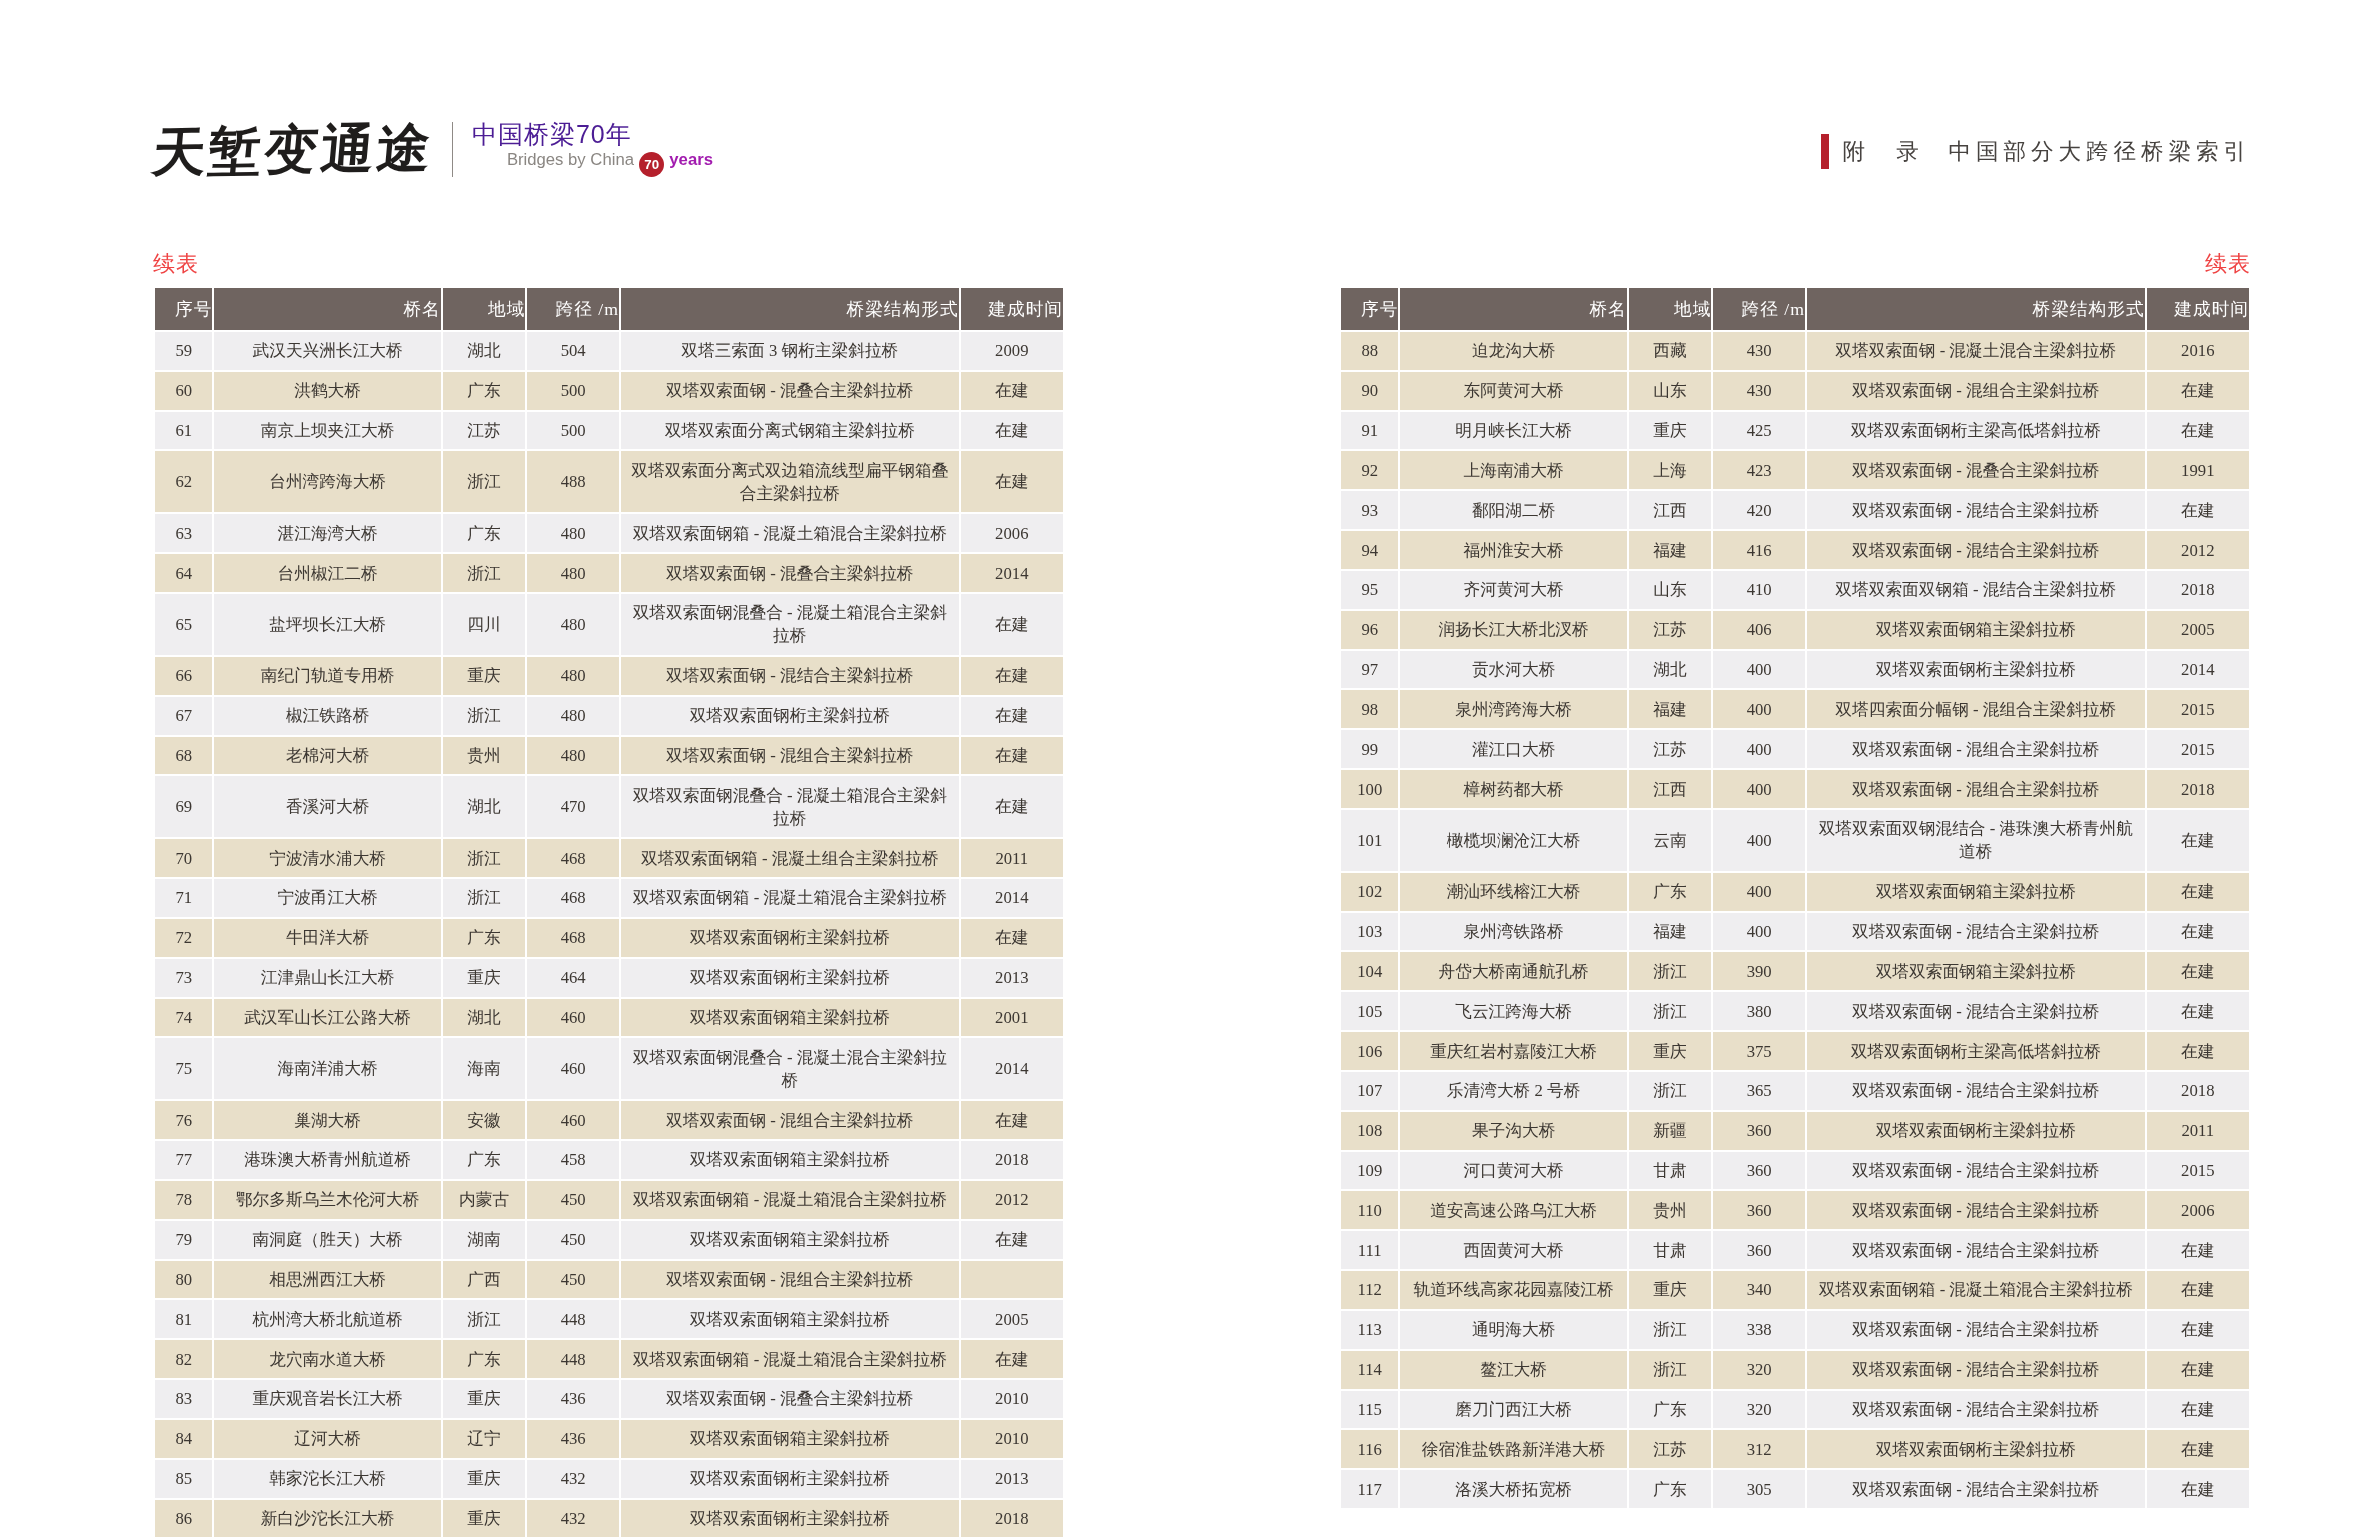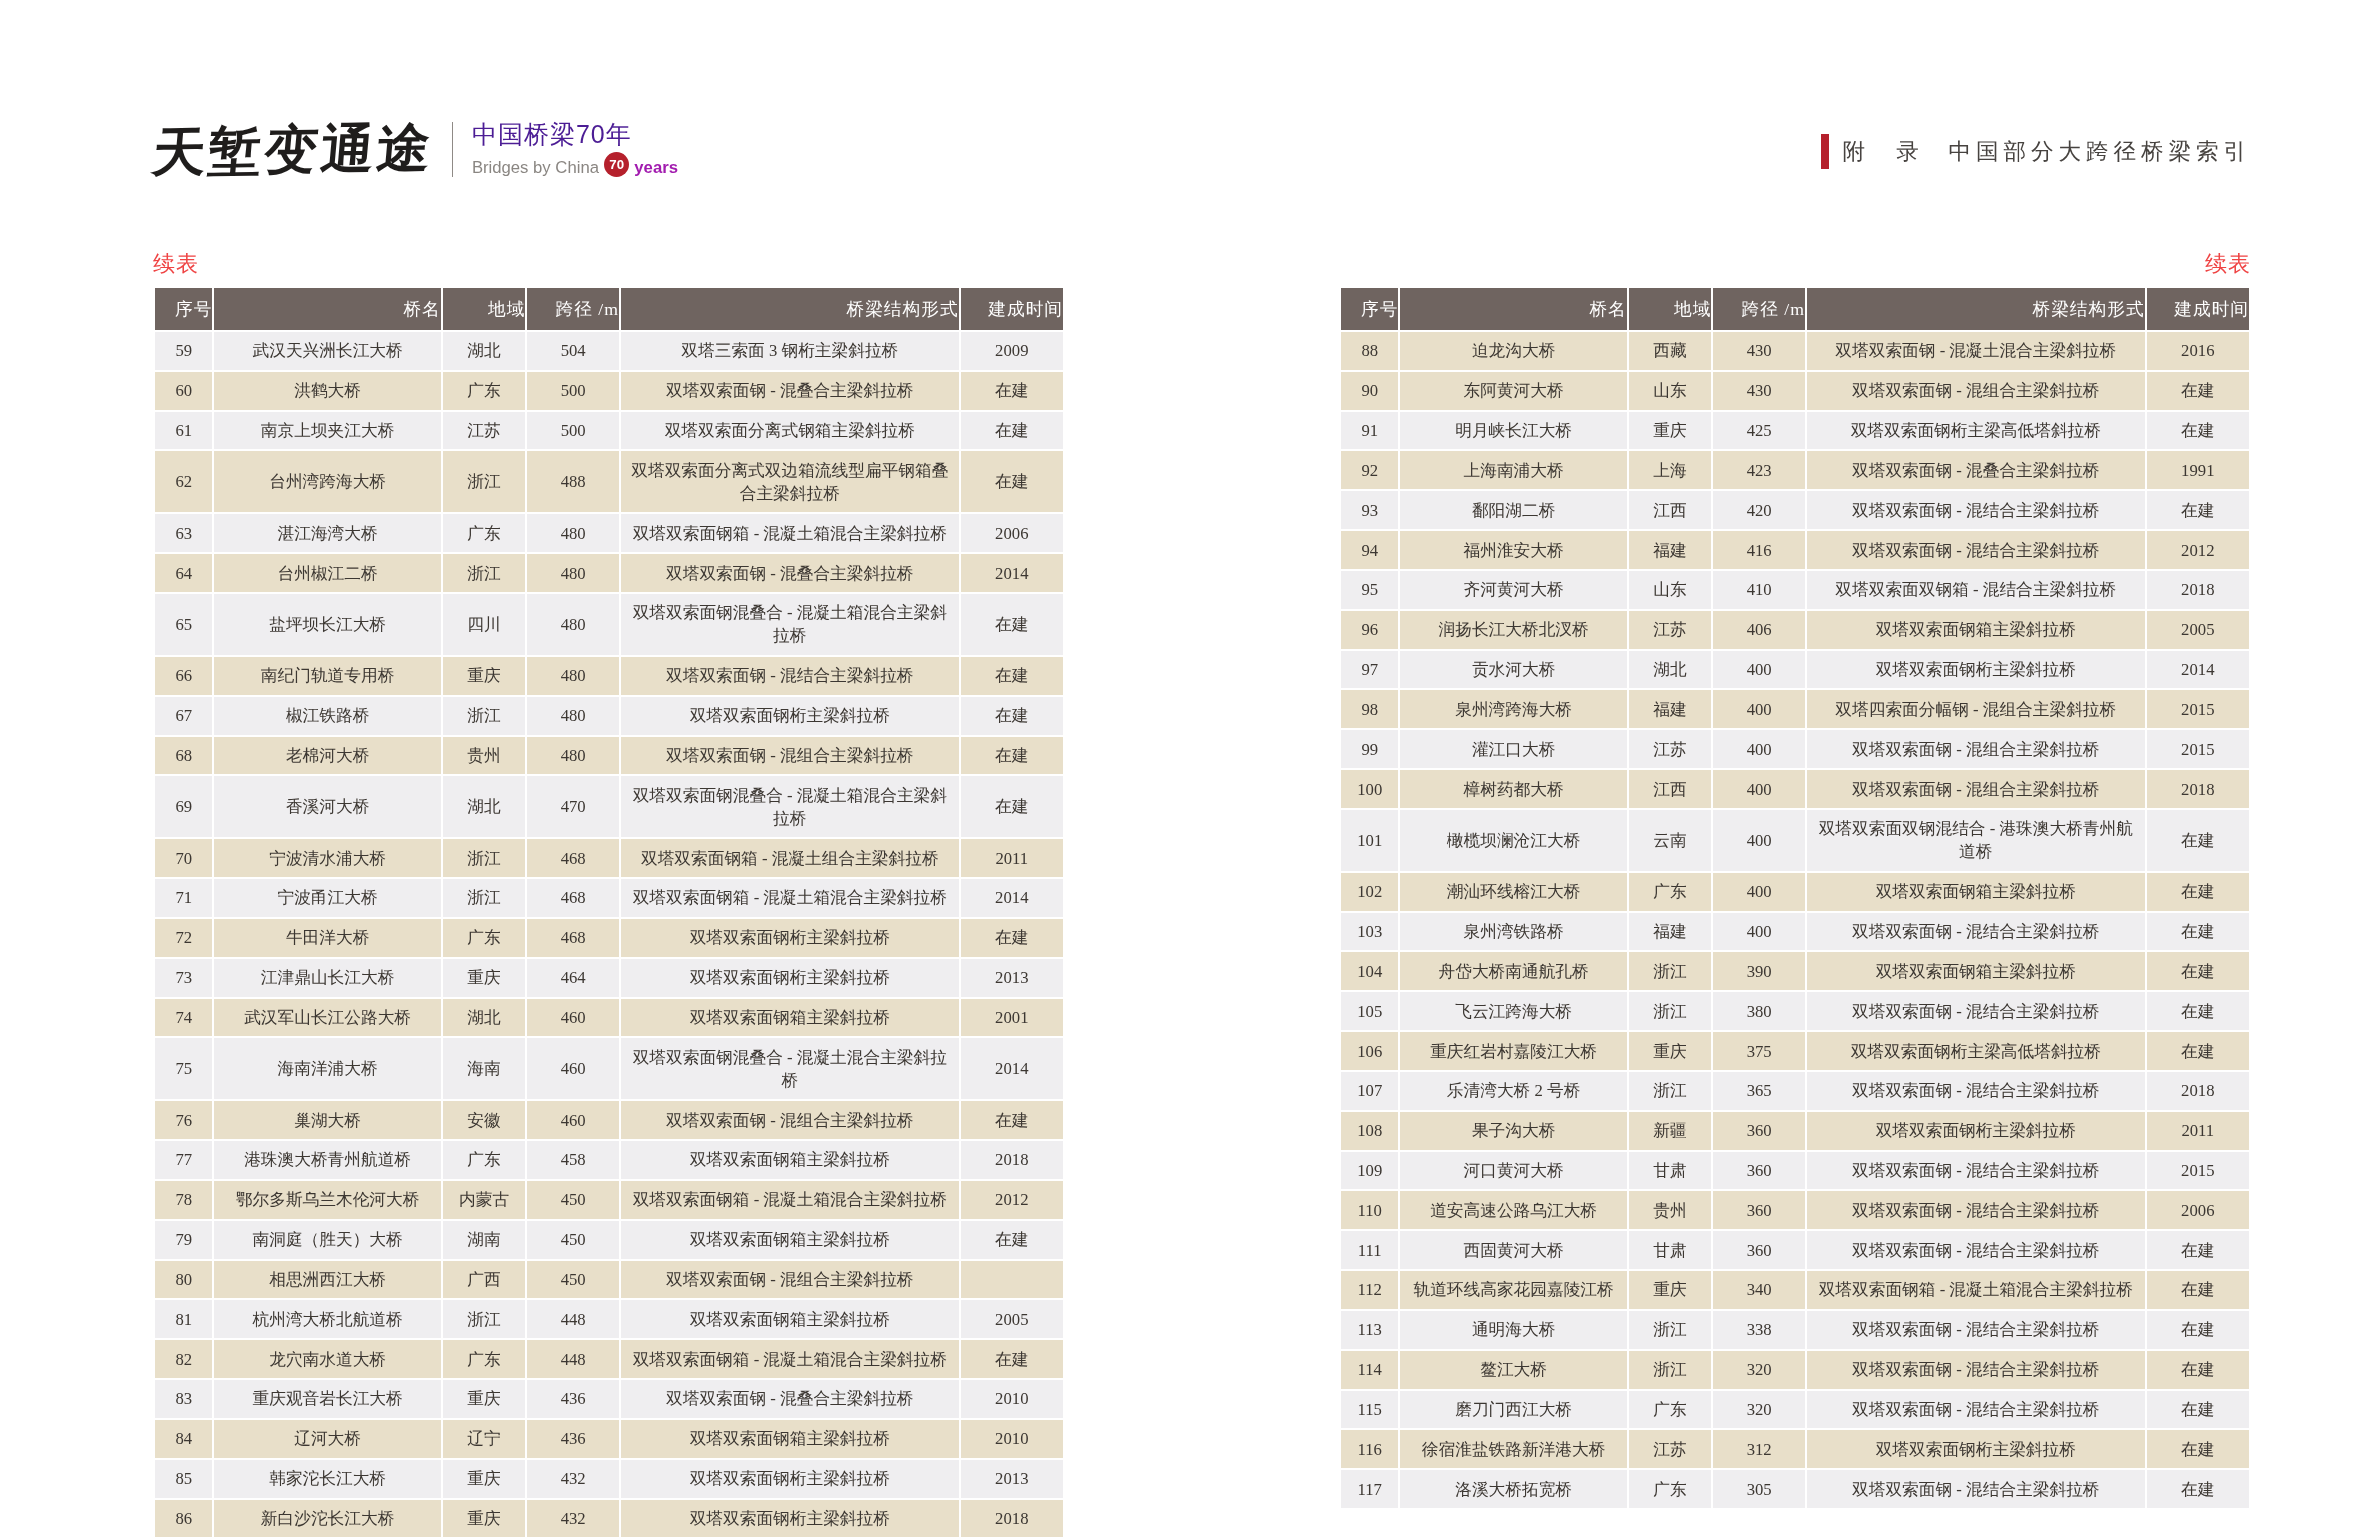--- a/index.html
+++ b/index.html
@@ -30,23 +30,23 @@
     transform:skewX(-6deg) rotate(-1deg);color:#1f1d1c;line-height:1;
     font-family:"DejaVu Serif","Liberation Serif",serif;
   }
   .logo-divider{width:1.5px;height:55px;background:#8f8a86;}
   .logo-text{display:flex;flex-direction:column;gap:3px;}
   .logo-cn{
     font-family:"Liberation Sans","DejaVu Sans",sans-serif;
     font-size:25px;color:#4c1d95;letter-spacing:1px;line-height:1.1;
   }
   .logo-en{
-    display:flex;align-items:flex-end;gap:4.9px;
+    display:flex;align-items:flex-start;gap:4.9px;
     font-family:"Liberation Sans","DejaVu Sans",sans-serif;
-    font-size:16.7px;color:#8a8682;line-height:1;
+    font-size:16.7px;color:#8a8682;line-height:1;margin-left:35px;
   }
   .logo-70{
     display:inline-flex;align-items:center;justify-content:center;
     width:25.6px;height:25.6px;border-radius:50%;
     background:var(--accent-red);color:#fff;font-weight:bold;font-size:13.3px;
   }
   .logo-years{color:#a21caf;font-weight:bold;}
 
   .appendix{display:flex;align-items:center;gap:13.8px;margin-top:12.8px;}
   .red-bar{width:7.4px;height:35px;background:var(--accent-red);}

